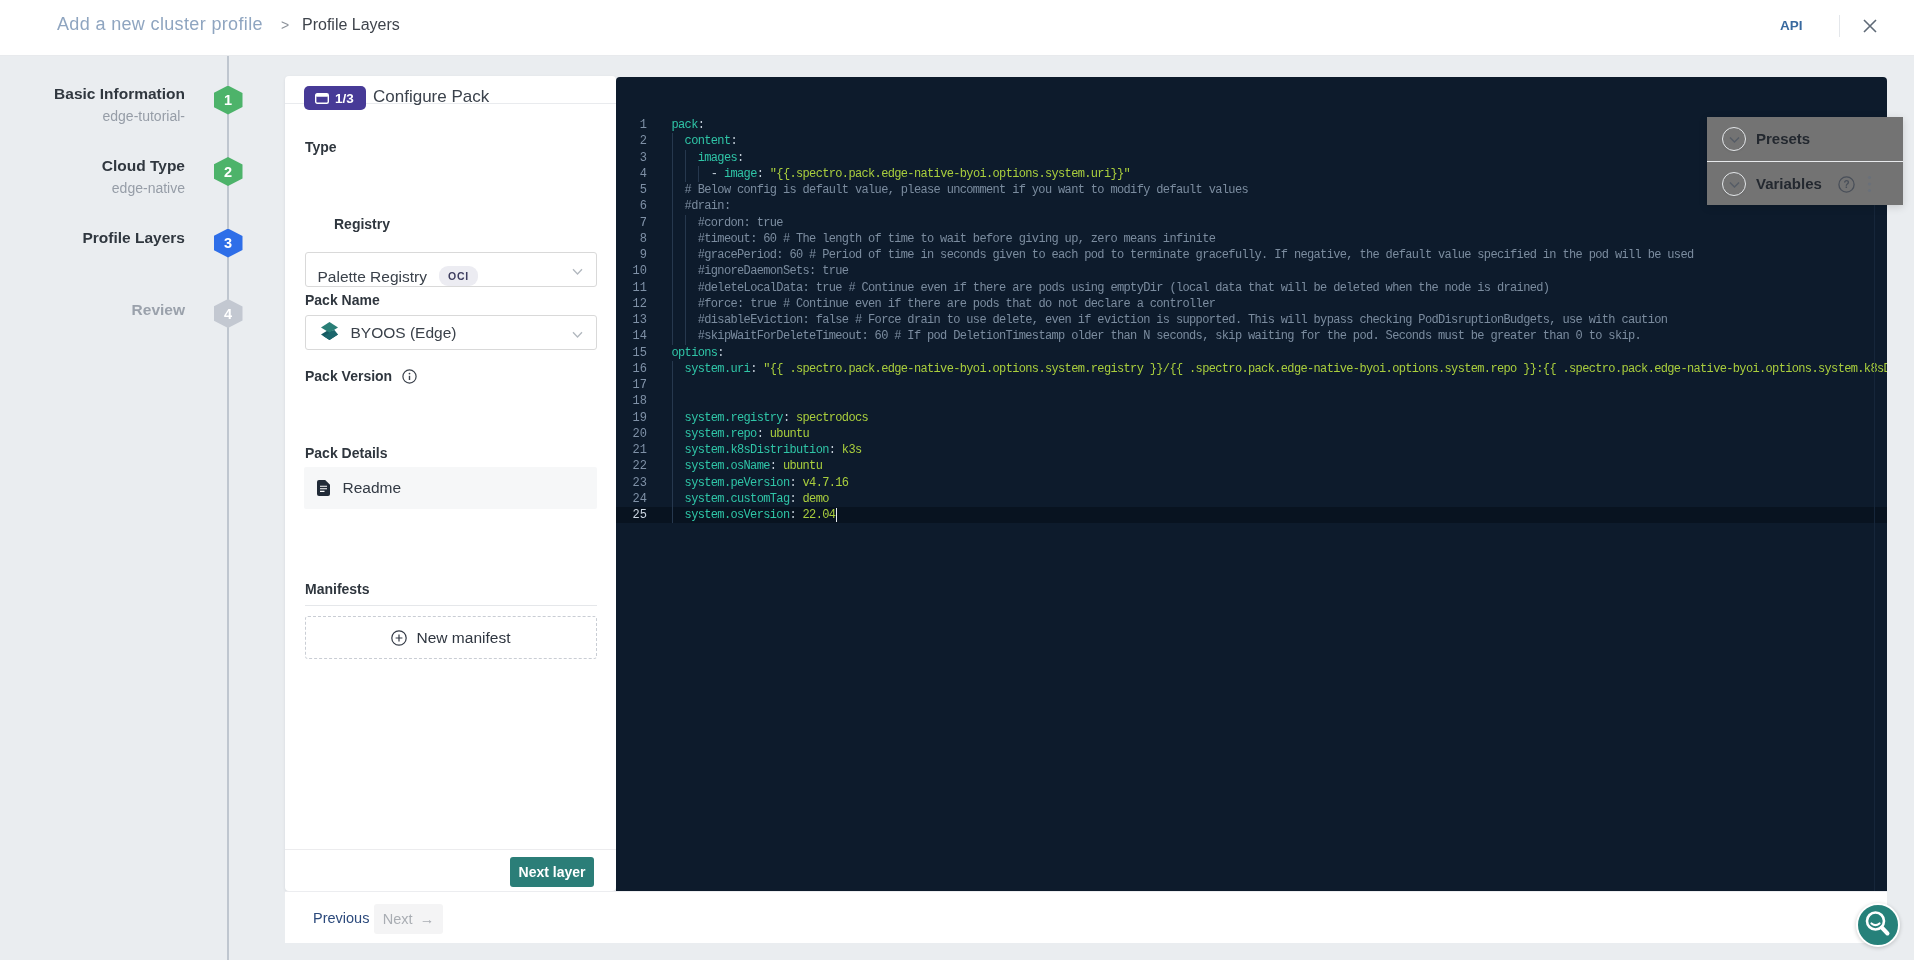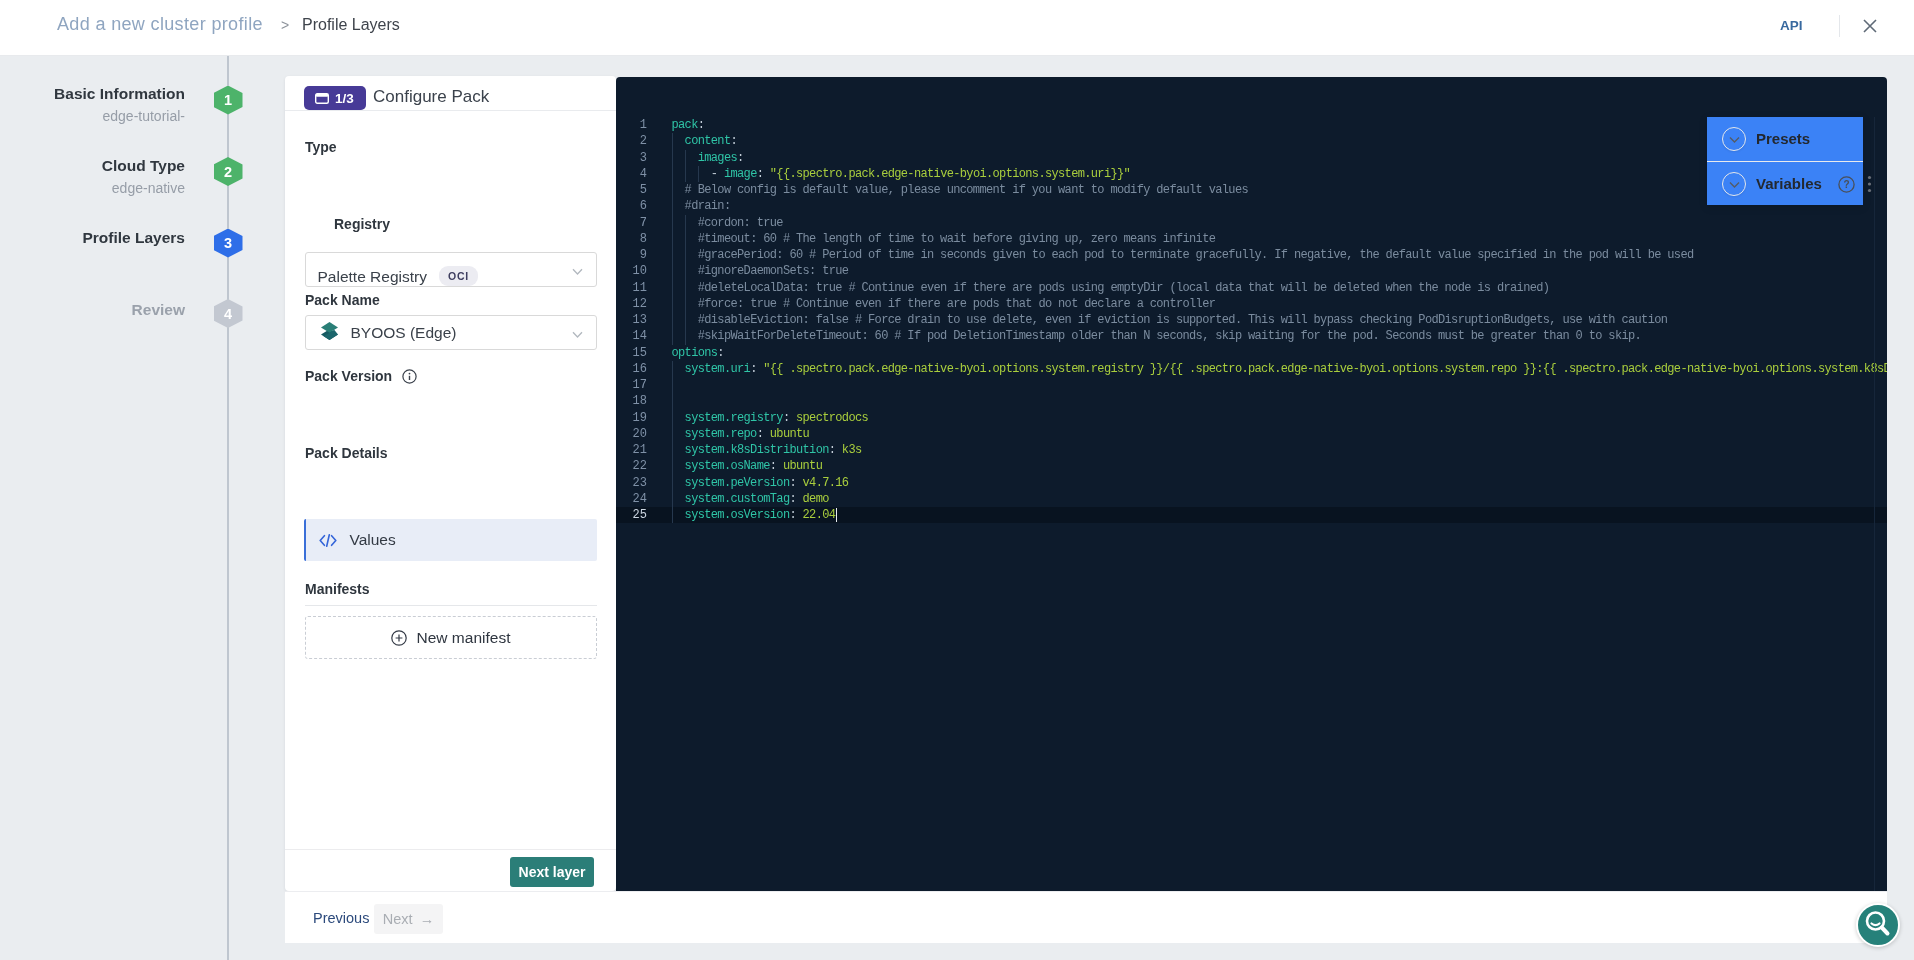--- a/index.html
+++ b/index.html
@@ -17,21 +17,21 @@
 
 
 .vline { position:absolute; left:227px; top:56px; width:2px; height:904px; background:#bfc6cf; }
 .step { position:absolute; right:1729px; text-align:right; width:180px; }
 .step .t { font-size:15.5px; font-weight:bold; color:#30373f; }
 .step .s { font-size:14px; color:#969da7; margin-top:5px; }
 .hex { position:absolute; left:213.5px; width:29px; height:29px; clip-path:polygon(50% 0%,100% 26%,100% 74%,50% 100%,0% 74%,0% 26%); color:#fff; font-size:14.5px; font-weight:bold; display:flex; align-items:center; justify-content:center; }
 
 
 .card { position:absolute; left:285px; top:76px; width:331px; height:815px; background:#fff; border-radius:4px; box-shadow:0 1px 3px rgba(40,50,60,0.10); }
-.cardhdr { position:absolute; left:0; top:0; width:100%; height:35px; border-bottom:1px solid #e9ebee; }
+.cardhdr { position:absolute; left:0; top:0; width:100%; height:28px; border-bottom:1px solid #e9ebee; }
 .badge { position:absolute; left:18.5px; top:10px; width:62px; height:24px; background:#473a97; border-radius:5px; color:#fff; font-size:13.5px; font-weight:bold; display:flex; align-items:center; justify-content:center; gap:6px; }
 .cardtitle { position:absolute; left:88px; top:11px; font-size:17px; font-weight:500; color:#3b424c; }
 .lbl { position:absolute; left:20px; font-size:14px; font-weight:bold; color:#2f363e; }
 .sel { position:absolute; left:19.5px; width:292px; height:35px; border:1px solid #d9d9d9; border-radius:3px; background:#fff; display:flex; align-items:center; padding:0 12px; font-size:15.5px; color:#3a414a; }
 .sel.dis { background:#f1f1f2; color:#babec5; }
 .chev { position:absolute; right:13px; top:12.5px; width:11px; height:11px; }
 .pill { background:#ececf2; color:#3e3e60; font-size:10.5px; font-weight:bold; letter-spacing:0.8px; border-radius:9px; padding:4px 9px; margin-left:12px; }
 .prow { position:absolute; left:18.5px; width:293px; height:42px; display:flex; align-items:center; padding-left:13px; gap:13px; font-size:15.5px; color:#333a44; }
 .rowreadme { background:#f6f7f8; border-radius:2px; }
 .rowvalues { background:#e8edf7; border-left:2.5px solid #3a6fd8; border-radius:2px; }
@@ -51,21 +51,21 @@
 .codecol { position:absolute; left:55.5px; top:0; letter-spacing:-0.65px; white-space:pre; color:#c3ced9; }
 .codecol div { height:16.25px; line-height:16.25px; }
 .k { color:#2fc5a7; }
 .s { color:#a9ce3d; }
 .c { color:#7b8c9f; }
 .curline { position:absolute; left:0; top:390px; width:1271px; height:16.25px; background:#081320; }
 .guide { position:absolute; width:1px; background:#26384e; }
 .cursor { position:absolute; left:219.5px; top:391px; width:1.5px; height:14px; background:#e8edf2; }
 
 
-.dropdown { position:absolute; left:1707px; top:117px; width:156px; height:88px; background:#3b82f6; box-shadow:0 2px 8px rgba(0,0,0,0.15); }
+.dropdown { position:absolute; left:1707px; top:117px; width:196px; height:88px; background:#737373; box-shadow:0 2px 8px rgba(0,0,0,0.15); }
 .droprow { position:absolute; left:0; width:100%; height:44px; }
 .dropdiv { position:absolute; left:0; top:44px; width:100%; height:1px; background:#e8eaed; }
 .circbtn { position:absolute; left:15px; top:10px; width:24px; height:24px; border:1px solid #e4e7ea; border-radius:50%; box-shadow:0 1px 2px rgba(0,0,0,0.08); }
 .droplbl { position:absolute; left:49px; top:13px; font-size:15px; font-weight:bold; color:#23282f; }
 
 
 .footrow { position:absolute; left:285px; top:891px; width:1602px; height:52px; background:#fff; border-top:1px solid #eceDF0; }
 .prev { position:absolute; left:28px; top:18px; font-size:14.5px; color:#2c4a7c; }
 .nextbtn { position:absolute; left:89px; top:12px; width:69px; height:30px; background:#f4f4f5; border-radius:3px; color:#a9adb3; font-size:14.5px; display:flex; align-items:center; justify-content:center; gap:7px; }
 
@@ -131,25 +131,26 @@
       <svg class="chev" viewBox="0 0 11 11">
         <path d="M1 3.2 L5.5 8 L10 3.2" stroke="#b2b8bf" stroke-width="1.3" fill="none"></path>
       </svg>
     </div>
   <div class="lbl" style="top:292px;">Pack Version <svg width="15" height="15" viewBox="0 0 15 15" style="vertical-align:-3px;margin-left:6px;">
         <circle cx="7.5" cy="7.5" r="6.6" fill="none" stroke="#3a414b" stroke-width="1.2"></circle>
         <path d="M7.5 6.8 V11" stroke="#3a414b" stroke-width="1.4"></path>
         <circle cx="7.5" cy="4.6" r="0.9" fill="#3a414b"></circle>
       </svg></div>
   <div class="lbl" style="top:369px;">Pack Details</div>
-  <div class="prow rowvalues" style="top:443px;">
-      <svg width="18" height="13" viewBox="0 0 18 13">
-        <path d="M5.4 1.7 L1.2 6.5 L5.4 11.3 M12.6 1.7 L16.8 6.5 L12.6 11.3 M10.3 0.8 L7.7 12.2" stroke="#3465d9" stroke-width="1.6" fill="none" stroke-linecap="round" stroke-linejoin="round"></path>
-      </svg>
-      <span>Values</span>
+  <div class="prow rowreadme" style="top:391px;">
+      <svg width="13" height="16" viewBox="0 0 13 16">
+        <path d="M2 0 h6.2 L13 4.8 V14 a2 2 0 0 1 -2 2 H2 a2 2 0 0 1 -2 -2 V2 a2 2 0 0 1 2 -2 Z" fill="#212b38"></path>
+        <path d="M3 6.2 h7 M3 8.8 h7 M3 11.4 h4.5" stroke="#fff" stroke-width="1.1"></path>
+      </svg>
+      <span>Readme</span>
     </div>
   <div class="lbl" style="top:505px;">Manifests</div>
   <div class="mandiv"></div>
   <div class="dashbox">
       <svg width="16" height="16" viewBox="0 0 16 16">
         <circle cx="8" cy="8" r="7.2" fill="none" stroke="#333a46" stroke-width="1.2"></circle>
         <path d="M8 4.6 V11.4 M4.6 8 H11.4" stroke="#333a46" stroke-width="1.2"></path>
       </svg>
       <span>New manifest</span>
     </div>

